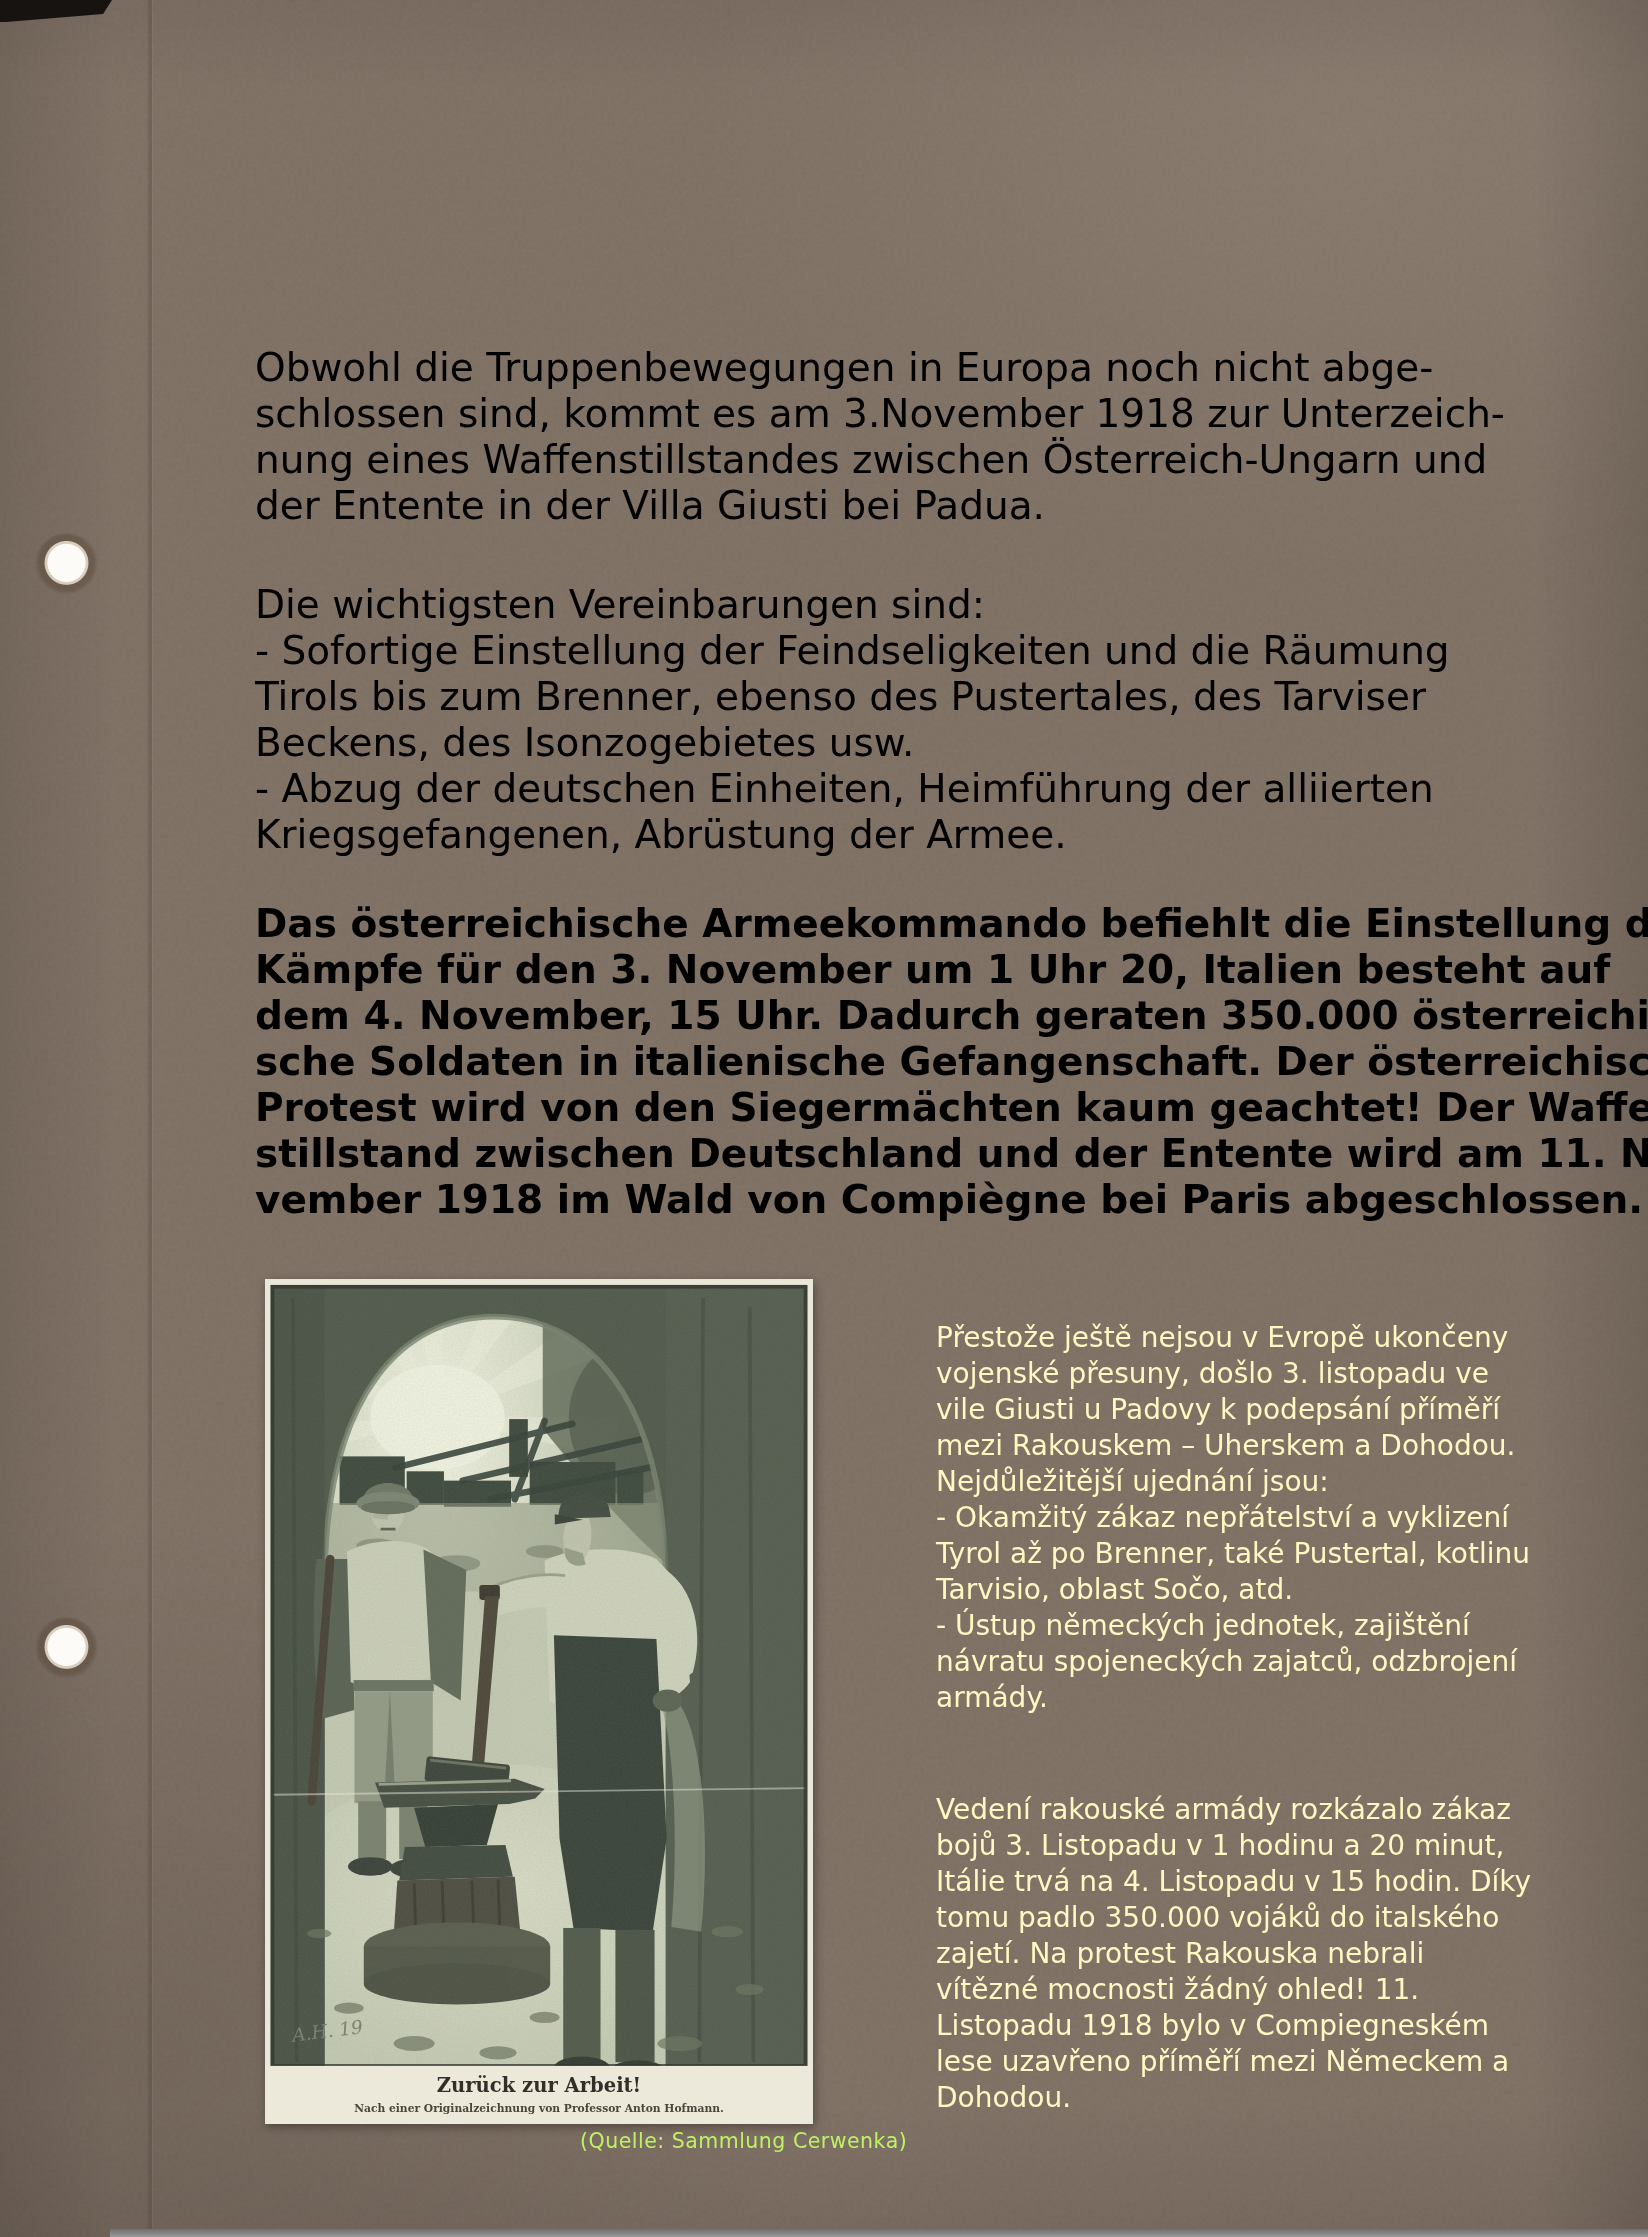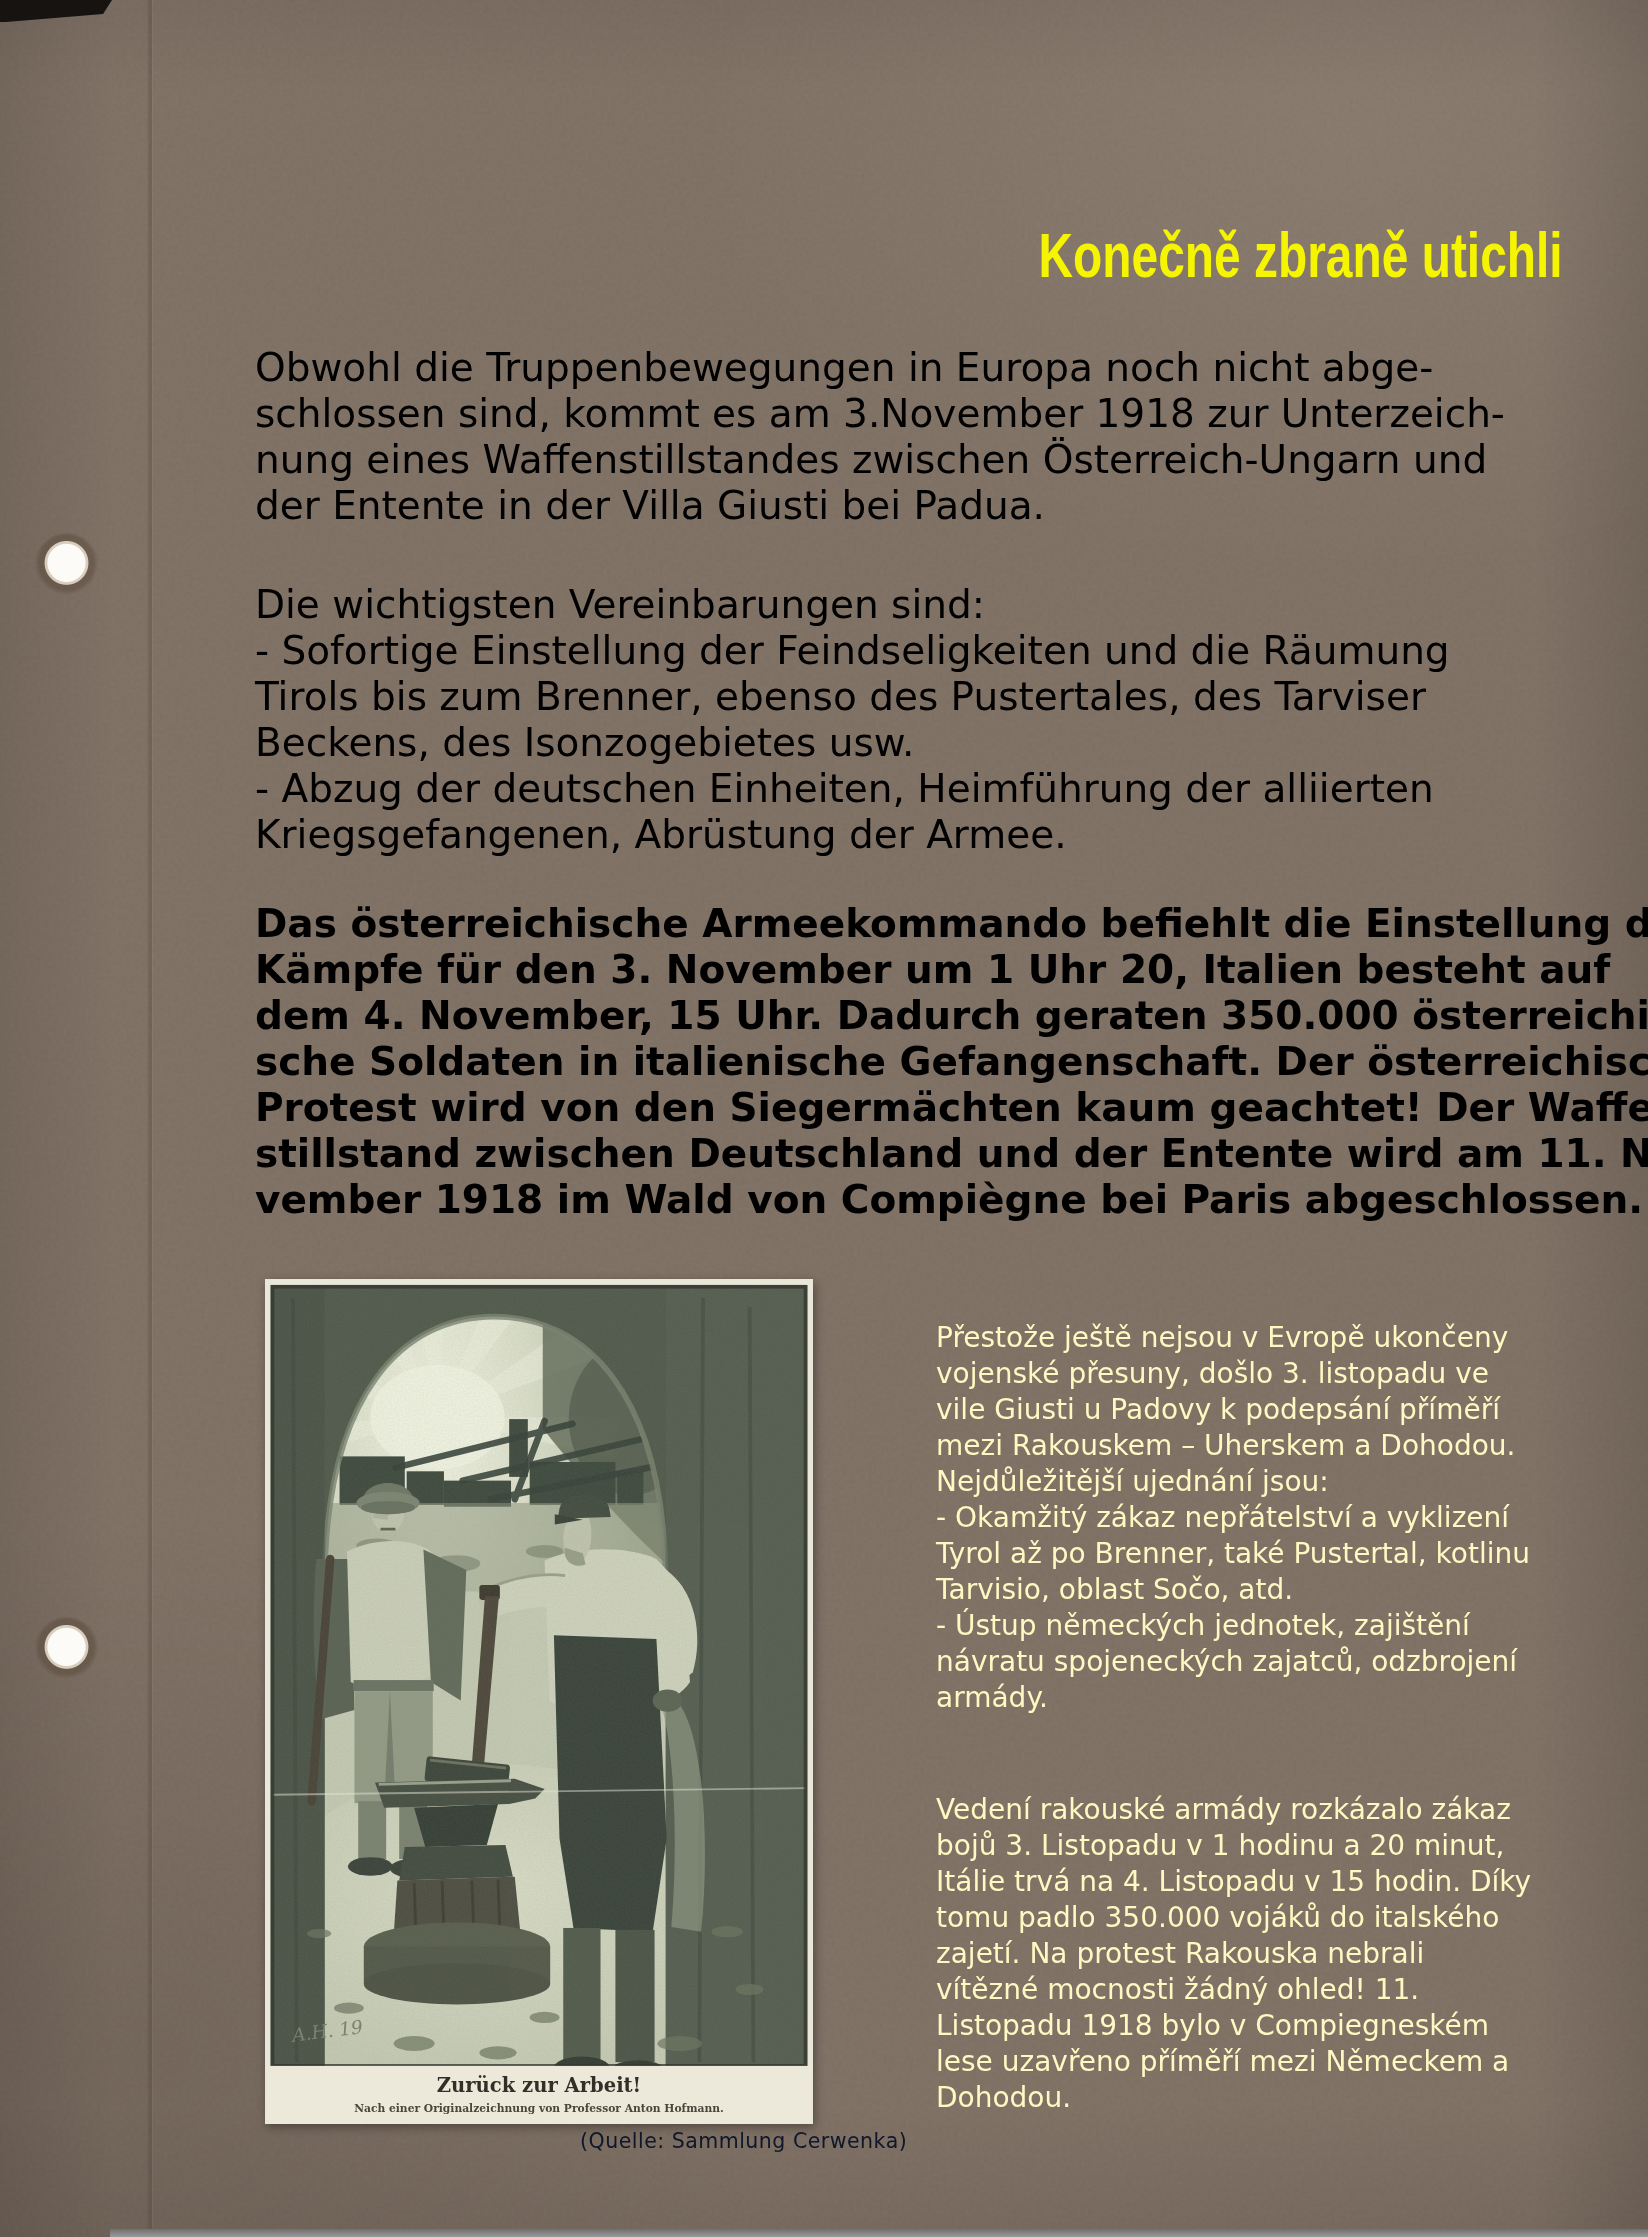--- a/index.html
+++ b/index.html
@@ -72,21 +72,21 @@
 
   .photo{
     position:absolute;left:265px;top:1279px;width:548px;height:845px;
     background:#e9e6da;
     box-shadow:1.9px 2.8px 9.3px rgba(0,0,0,0.35);
   }
   .photo svg{display:block;}
 
   .source-note{
     position:absolute;left:580px;top:2129px;
-    color:#0f172a;font-size:20.5px;letter-spacing:0.5px;white-space:pre;
+    color:#bef264;font-size:20.5px;letter-spacing:0.5px;white-space:pre;
   }
   .bottom-strip{
     position:absolute;left:110px;right:0;top:2229px;height:8.4px;
     background:linear-gradient(#6f6f6f,#9a9a9a);
   }
 </style>
 </head>
 <body>
 
 <div class="page">
@@ -106,23 +106,20 @@
     <rect width="1768" height="2400" filter="url(#cardGrainLight)"></rect>
   </svg>
 
   <div class="shade"></div>
   <div class="corner-notch"></div>
   <div class="crease"></div>
 
   <div class="hole hole-top"></div>
   <div class="hole hole-bottom"></div>
 
-  <div class="subtitle-wrap">
-    <span class="subtitle">Konečně zbraně utichli</span>
-  </div>
 
   <div class="de-par de-p1">Obwohl die Truppenbewegungen in Europa noch nicht abge-
 schlossen sind, kommt es am 3.November 1918 zur Unterzeich-
 nung eines Waffenstillstandes zwischen Österreich-Ungarn und
 der Entente in der Villa Giusti bei Padua.</div>
   <div class="de-par de-p2">Die wichtigsten Vereinbarungen sind:
 - Sofortige Einstellung der Feindseligkeiten und die Räumung
 Tirols bis zum Brenner, ebenso des Pustertales, des Tarviser
 Beckens, des Isonzogebietes usw.
 - Abzug der deutschen Einheiten, Heimführung der alliierten

